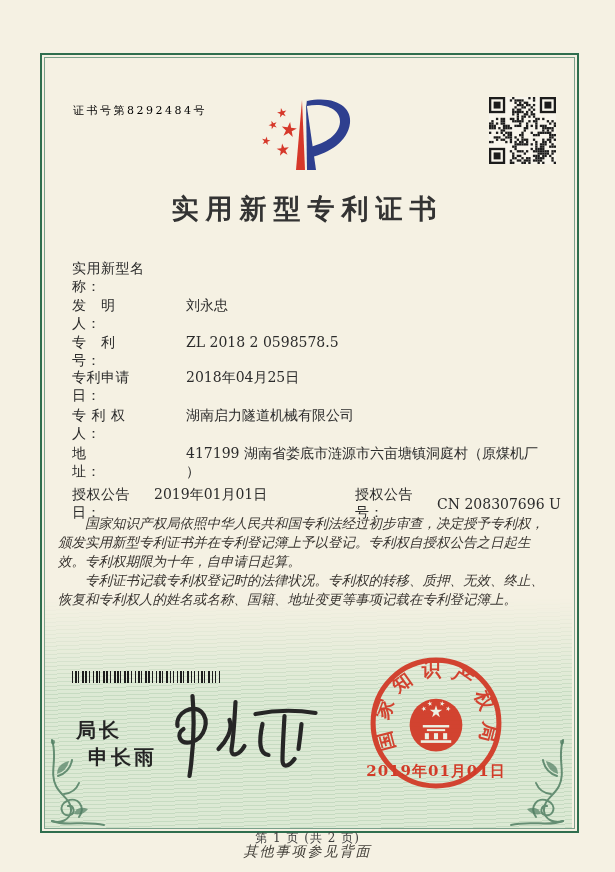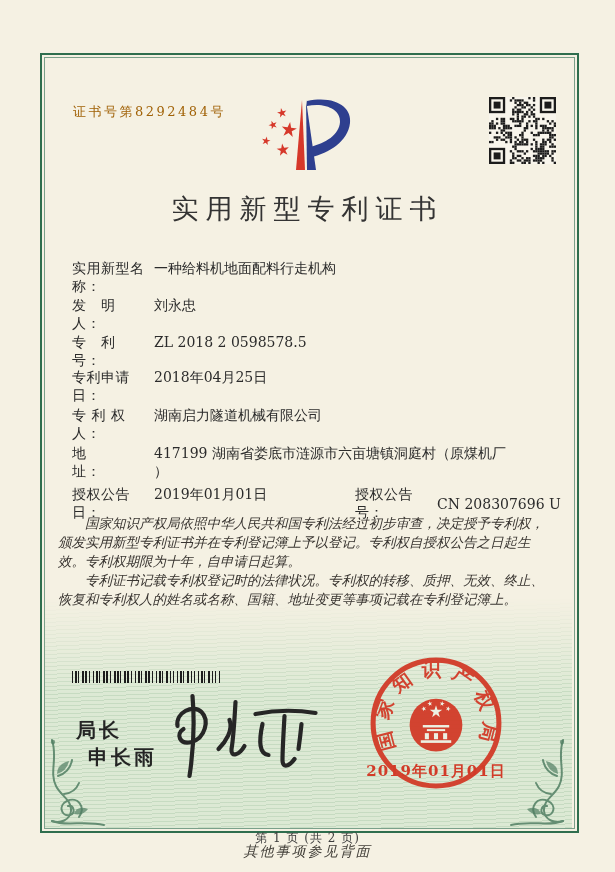--- a/index.html
+++ b/index.html
@@ -10,26 +10,26 @@
   .page{position:relative;width:615px;height:872px;background:var(--paper);overflow:hidden;
         font-family:"DejaVu Serif","Liberation Serif",serif;color:var(--ink);}
   
   .green-band{position:absolute;left:44px;top:598px;width:528px;height:230px;
     background:repeating-linear-gradient(177.5deg, rgba(120,168,126,.22) 0 1px, rgba(0,0,0,0) 1px 4px), var(--band);
     -webkit-mask-image:linear-gradient(180deg, transparent 0, #000 95px);
             mask-image:linear-gradient(180deg, transparent 0, #000 95px);}
   
   .frame{position:absolute;left:40px;top:53px;width:535px;height:776px;border:2px solid var(--border-green);pointer-events:none;}
   .frame-inner{position:absolute;inset:2px;border:1px solid var(--border-green-lt);}
-  .cert-no{position:absolute;left:73px;top:103px;font-size:13px;letter-spacing:2.5px;color:#a16207;}
+  .cert-no{position:absolute;left:73px;top:103px;font-size:11px;letter-spacing:2.5px;color:#000000;}
   .qr{position:absolute;left:489px;top:97px;width:67px;height:67px;}
   .logo{position:absolute;left:254px;top:92px;width:108px;height:92px;}
   .title{position:absolute;left:40px;top:191px;width:535px;text-align:center;
-         font-size:27px;font-weight:normal;letter-spacing:7px;color:#333;}
-  .row{position:absolute;left:72px;right:44px;font-size:14px;display:flex;align-items:flex-start;}
+         font-size:27px;font-weight:bold;letter-spacing:7px;color:#333;}
+  .row{position:absolute;left:72px;right:44px;font-size:14px;display:flex;align-items:flex-start;gap:32px;}
   .lbl{flex:0 0 82px;letter-spacing:.5px;}
   .val{flex:1;}
   .r1{top:260px}.r2{top:297px}.r3{top:334px}.r4{top:369px}.r5{top:407px}.r6{top:445px}.r7{top:486px}
   .r7{display:block;}
   .pair{display:inline-flex;}
   .pair2{position:absolute;left:283px;top:0;align-items:center;}
   .addr-l2{display:block;}
   .body-text{position:absolute;left:58px;top:514px;width:499px;font-size:13.5px;line-height:19px;
              font-style:italic;color:#383430;}
   .body-text p{margin:0;text-indent:2em;}
@@ -390,21 +390,20 @@
       <use href="#star" transform="translate(19,33) scale(4.5) rotate(-20)"></use>
       <use href="#star" transform="translate(12,49) scale(4.5) rotate(12)"></use>
       <use href="#star" transform="translate(29,58) scale(6.5) rotate(-8)"></use>
     </g>
   </svg>
 
   <div class="title">实用新型专利证书</div>
 
   <div class="row r1">
     <span class="lbl">实用新型名称：</span>
-    <span class="val">一种给料机地面配料行走机构</span>
   </div>
   <div class="row r2">
     <span class="lbl">发　明　人：</span>
     <span class="val">刘永忠</span>
   </div>
   <div class="row r3">
     <span class="lbl">专　利　号：</span>
     <span class="val">ZL 2018 2 0598578.5</span>
   </div>
   <div class="row r4">

